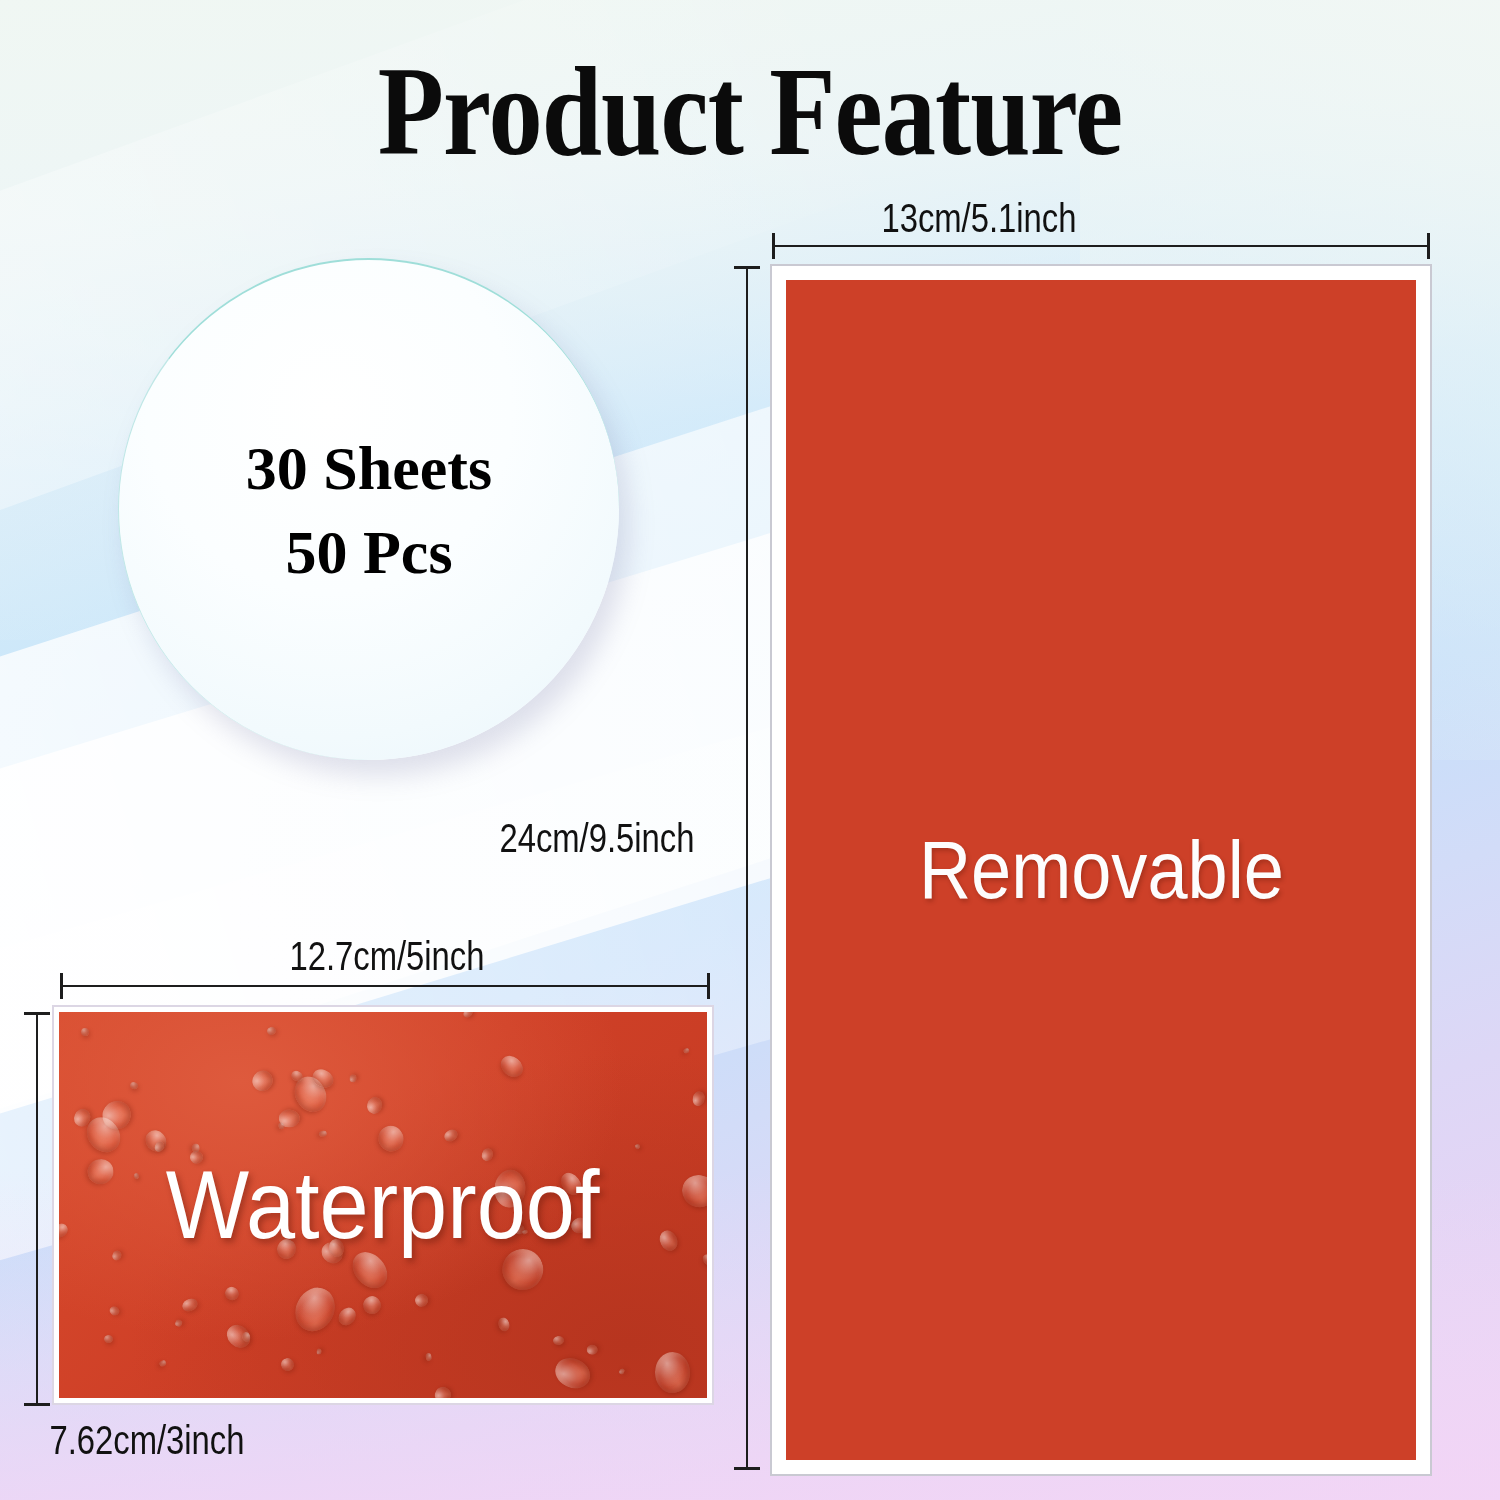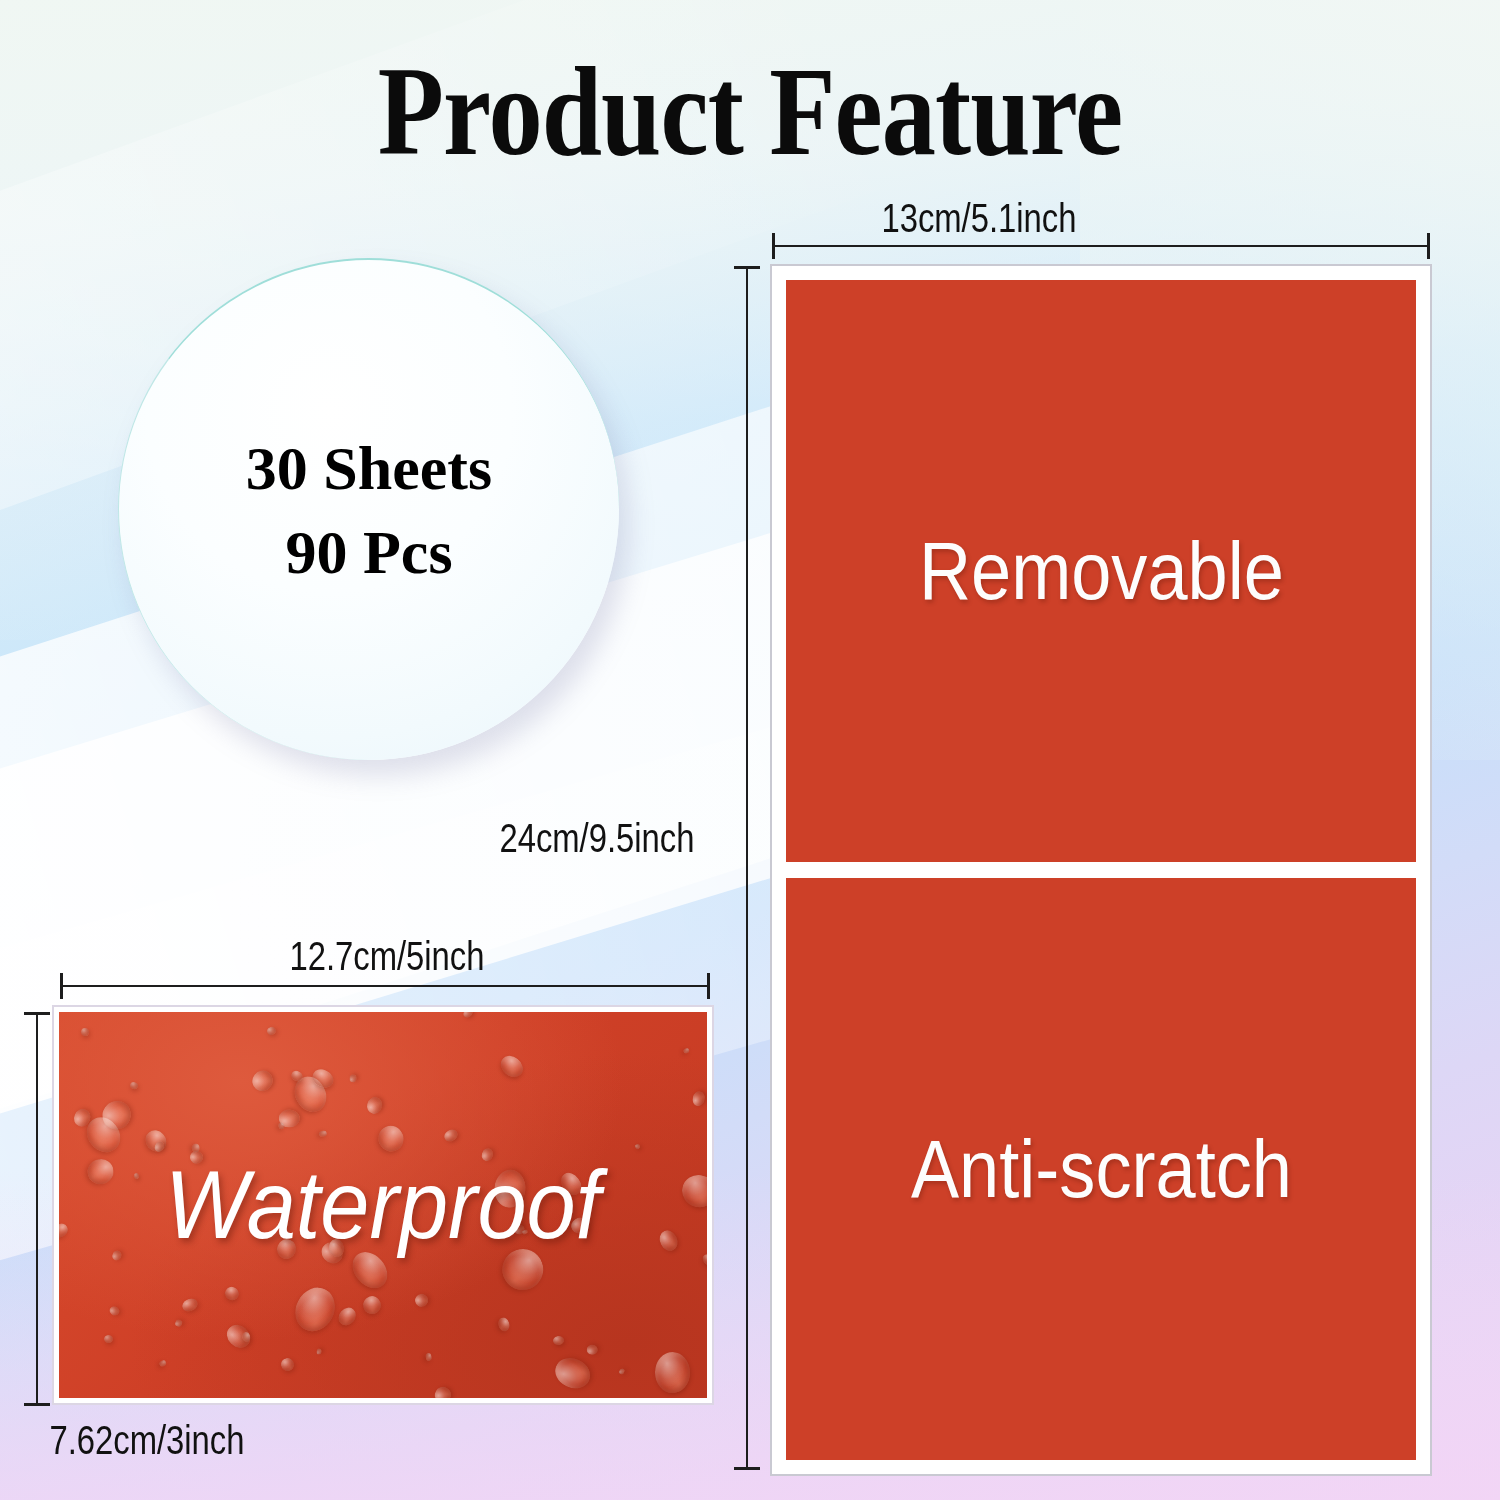--- a/index.html
+++ b/index.html
@@ -151,21 +151,21 @@
     box-sizing:border-box;
     padding:5px;
   }
   .water-panel{
     width:100%;height:100%;
     position:relative;overflow:hidden;
     background:
       radial-gradient(ellipse at 28% 18%,#de5a3d 0%,rgba(222,90,61,0) 58%),
       radial-gradient(ellipse at 88% 86%,#b7351f 0%,rgba(183,53,31,0) 62%),
       linear-gradient(135deg,#d84b2d 0%,#cf4027 45%,#c33a22 100%);
-    display:flex;align-items:center;justify-content:center;font-style:italic;
+    display:flex;align-items:center;justify-content:center;
   }
   .water-panel .drop{
     position:absolute;border-radius:50%;
     background:
       radial-gradient(ellipse at 34% 28%,rgba(255,255,255,.50) 0%,rgba(255,255,255,.12) 38%,rgba(255,255,255,0) 58%),
       radial-gradient(ellipse at 68% 78%,rgba(255,160,130,.45) 0%,rgba(255,160,130,0) 60%);
     box-shadow:
       inset -2px -3px 6px rgba(120,25,10,.38),
       inset 2px 3px 5px rgba(255,215,200,.30),
       1px 2px 4px rgba(110,25,10,.30);
@@ -189,35 +189,32 @@
   <div class="swoosh sw4"></div>
   <div class="swoosh sw1"></div>
   <div class="swoosh sw2"></div>
   <div class="swoosh sw3"></div>
   <div class="bg-bottomtint"></div>
 
   <div class="title">Product Feature</div>
 
   <div class="badge">
     <div class="badge-line">30 Sheets</div>
-    <div class="badge-line">90 Pcs</div>
+    <div class="badge-line">50 Pcs</div>
   </div>
 
   <div class="dim-label" style="left:860px;top:196px;">13cm/5.1inch</div>
   <div class="dim-h" style="left:772px;top:245px;width:658px;"></div>
 
   <div class="dim-label" style="left:478px;top:816px;">24cm/9.5inch</div>
   <div class="dim-v" style="left:746px;top:266px;height:1204px;"></div>
 
   <div class="card-right">
     <div class="panel">
       <span class="panel-text">Removable</span>
-    </div>
-    <div class="panel">
-      <span class="panel-text">Anti-scratch</span>
     </div>
   </div>
 
   <div class="dim-label" style="left:268px;top:934px;">12.7cm/5inch</div>
   <div class="dim-h" style="left:60px;top:985px;width:650px;"></div>
 
   <div class="dim-v" style="left:36px;top:1012px;height:394px;"></div>
   <div class="dim-label" style="left:28px;top:1418px;">7.62cm/3inch</div>
 
   <div class="card-water">

